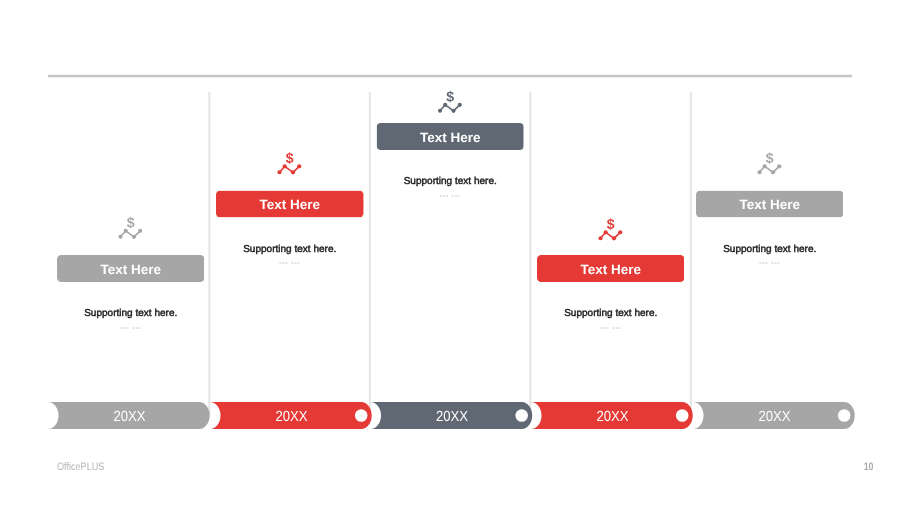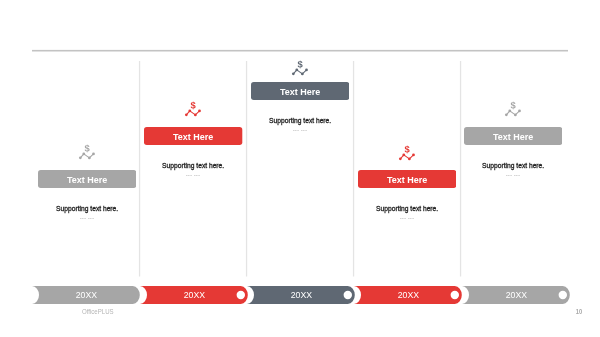--- a/index.html
+++ b/index.html
@@ -5,23 +5,23 @@
   html,body{margin:0;padding:0;}
   body{width:600px;height:337px;background:#fff;font-family:"Liberation Sans",sans-serif;overflow:hidden;}
   svg{display:block;}
   .slide{position:relative;width:600px;height:337px;background:#fff;overflow:hidden;}
   .topline{position:absolute;left:32px;top:48px;width:536px;height:5px;}
   .vline{position:absolute;width:3px;}
   .pillbox{position:absolute;height:18px;width:120px;border-radius:4px;transform:translateZ(0);}
   .pillbox svg{display:block;}
   .support{position:absolute;width:97px;text-align:center;transform:translateZ(0);}
   .icon{position:absolute;width:18px;height:17px;}
-  .tlseg{position:absolute;top:286px;height:18px;transform:translateZ(0);}
+  .tlseg{position:absolute;top:268px;height:18px;transform:translateZ(0);}
   .tlseg svg{display:block;}
-  .footer{position:absolute;left:38px;top:306px;transform:translateZ(0);margin-left:44px;}
+  .footer{position:absolute;left:38px;top:306px;transform:translateZ(0);}
   .pageno{position:absolute;left:552px;top:306px;width:14px;transform:translateZ(0);margin-left:20px;}
 </style>
 </head>
 <body>
 
 <div class="slide">
   <div class="topline">
       <svg width="536" height="5" viewBox="0 0 536 5" xmlns="http://www.w3.org/2000/svg">
         <rect x="0" y="1.9" width="536" height="1.6" fill="#c3c3c3"></rect>
       </svg>

